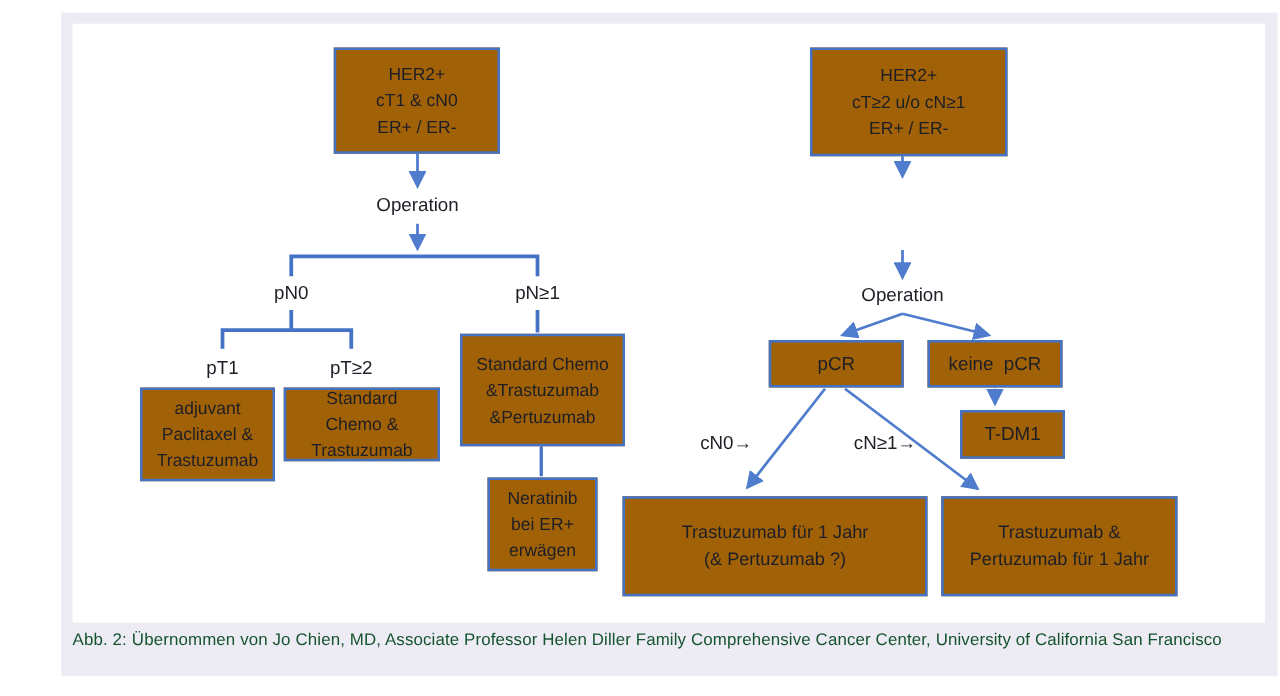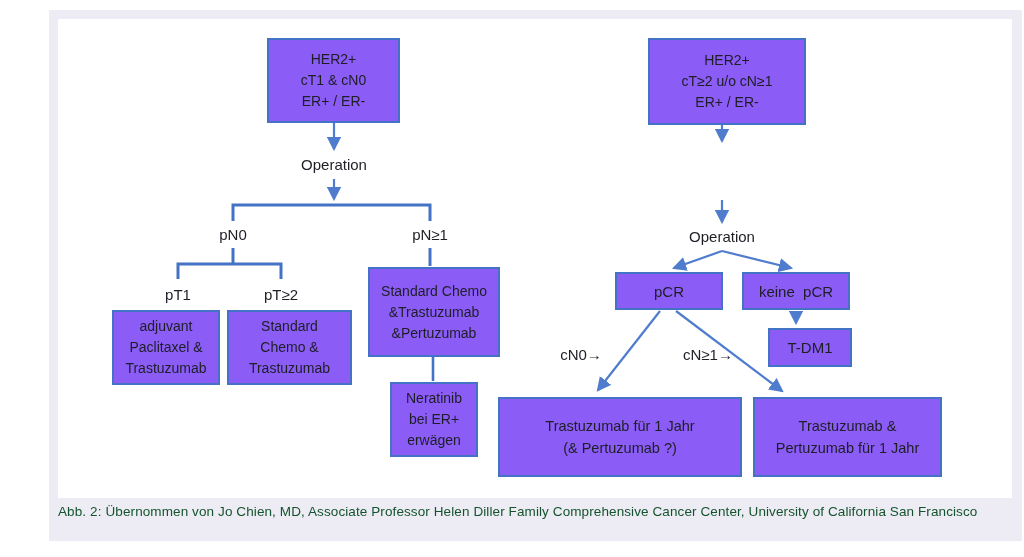--- a/index.html
+++ b/index.html
@@ -12,21 +12,21 @@
     position:absolute;left:49px;top:10px;width:973px;height:531px;
     background:#edecf4;
   }
   .canvas{
     position:absolute;left:9px;top:9px;width:954px;height:479px;
     background:#ffffff;
   }
   .connector-layer{position:absolute;left:0;top:0;width:954px;height:479px;}
   .node{
     position:absolute;box-sizing:border-box;
-    border:2px solid #4472c4;background:#8b5cf6;
+    border:2px solid #4472c4;background:#a16207;
     display:flex;align-items:center;justify-content:center;
     text-align:center;white-space:pre-line;
     font-size:14px;line-height:21px;color:#1e1e26;
   }
   .node.small{font-size:15px;line-height:19px;}
   .node.wide{font-size:15px;line-height:23px;}
   .node.bottom{font-size:14.5px;line-height:22px;}
   .lbl{
     position:absolute;text-align:center;font-size:15px;color:#1e1e26;
     white-space:nowrap;
@@ -71,21 +71,21 @@
 cT1 &amp; cN0
 ER+ / ER-</div>
     <div class="lbl" style="left:216px;top:137px;width:120px">Operation</div>
     <div class="lbl" style="left:135px;top:207px;width:80px">pN0</div>
     <div class="lbl" style="left:332px;top:207px;width:80px">pN≥1</div>
     <div class="lbl" style="left:80px;top:267px;width:80px">pT1</div>
     <div class="lbl" style="left:183px;top:267px;width:80px">pT≥2</div>
     <div class="node" style="left:54px;top:291px;width:108px;height:75px">adjuvant
 Paclitaxel &amp;
 Trastuzumab</div>
-    <div class="node" style="left:169px;top:291px;width:125px;height:75px">Standard
+    <div class="node" style="left:169px;top:291px;width:125px;height:59px">Standard
 Chemo &amp;
 Trastuzumab</div>
     <div class="node" style="left:332px;top:363px;width:88px;height:75px">Neratinib
 bei ER+
 erwägen</div>
     <div class="node" style="left:310px;top:248px;width:132px;height:90px">Standard Chemo
 &amp;Trastuzumab
 &amp;Pertuzumab</div>
 
     <div class="node" style="left:590px;top:19px;width:158px;height:87px">HER2+

